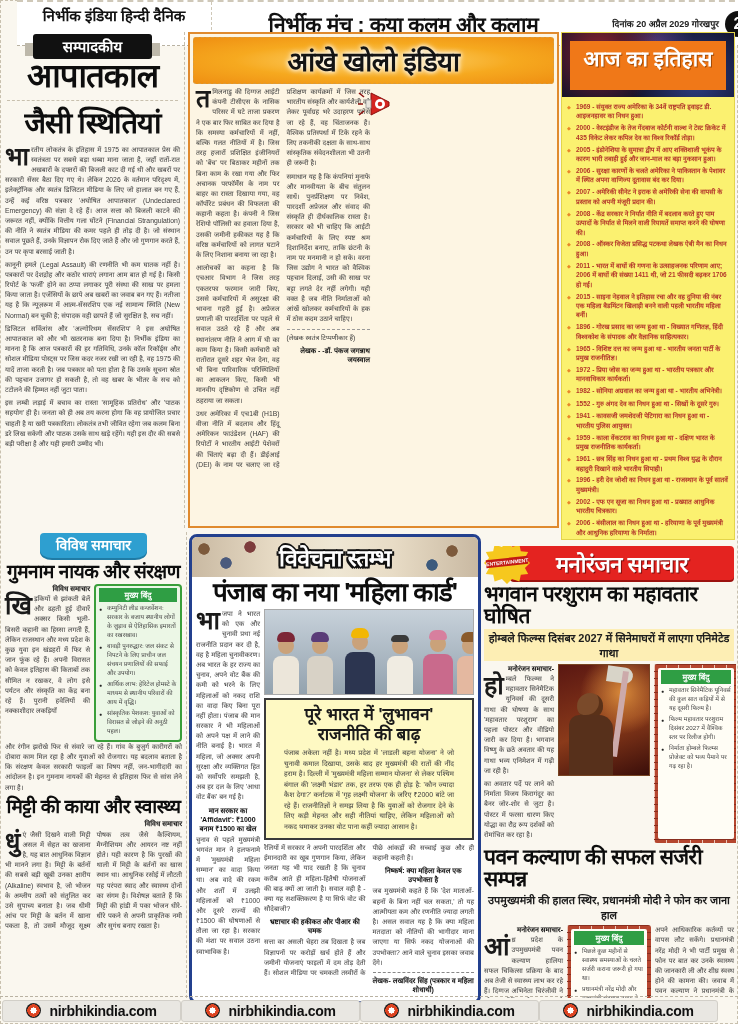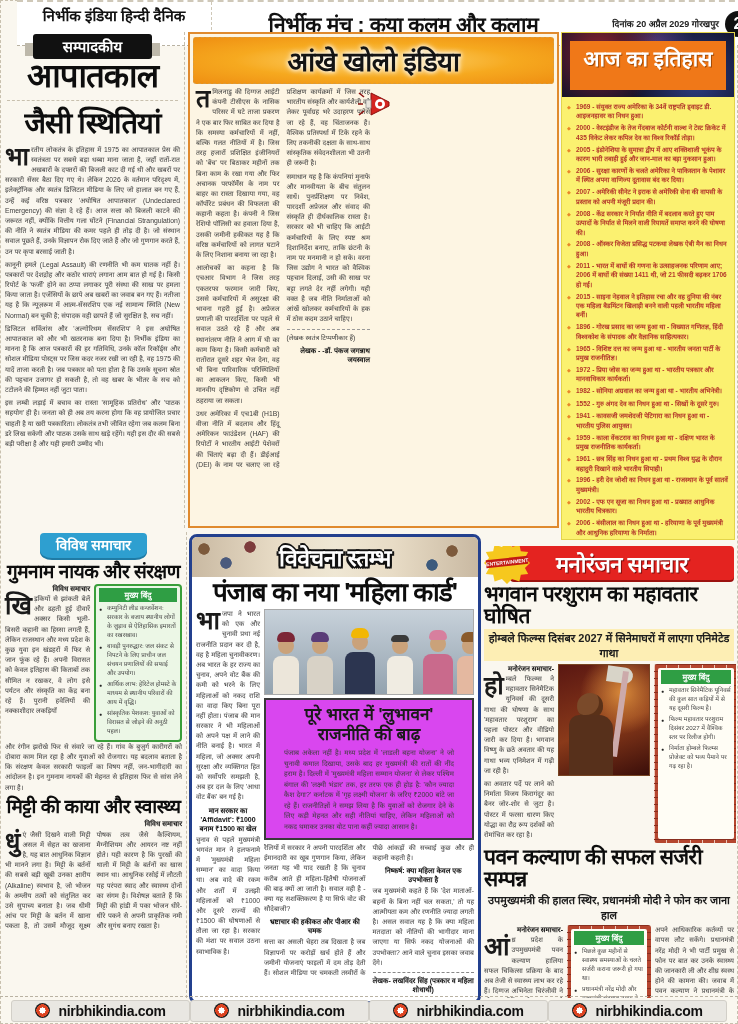--- a/index.html
+++ b/index.html
@@ -105,21 +105,21 @@
   }
   .viv-banner-text {
     font-weight:900; font-size:23px; color:#fff; letter-spacing:-.5px;
     text-shadow:-2px 0 0 #111, 2px 0 0 #111, 0 -2px 0 #111, 0 2px 0 #111, 2px 2px 0 #111, -2px 2px 0 #111;
   }
   .viv-headline { text-align:center; font-weight:900; font-size:26px; color:#0d0d0d; letter-spacing:-1px; line-height:1; margin:2px 0 3px; }
   .viv-content { display:flex; gap:4px; padding:1px 4px; height:388px; }
   .viv-colA { width:64px; flex:0 0 64px; }
   .viv-right { flex:1; display:flex; flex-direction:column; gap:3px; }
   .viv-sub { font-weight:800; font-size:7px; color:#111; text-align:center; margin:3px 0 2px; }
-  .inset { border:2px solid #3a3a3a; background:#d946ef; padding:3px 18px; }
+  .inset { border:2px solid #3a3a3a; background:#fef9c3; padding:3px 18px; }
   .inset-title { text-align:center; font-weight:900; font-size:17px; color:#1a1a1a; line-height:1.15; margin:2px 0 4px; }
   .viv-cols2 { column-count:2; column-gap:7px; flex:1; }
   .viv-byline { border-top:1px dashed #888; margin-top:4px; padding-top:3px; font-size:7px; font-weight:800; text-align:center; color:#111; }
   
   .photo-punjab { position:relative; height:86px; background:linear-gradient(#c7d1da,#93a2ae); overflow:hidden; border:1px solid #aaa; }
   .pp-person { position:absolute; bottom:0; }
   .pp-head { width:16px; height:16px; border-radius:50%; background:#caa27a; margin:0 auto; }
   .pp-turban { width:18px; height:10px; border-radius:9px 9px 4px 4px; margin:0 auto -4px; position:relative; z-index:2; }
   .pp-torso { width:26px; height:38px; border-radius:8px 8px 0 0; margin:2px auto 0; }
   
@@ -145,21 +145,21 @@
   .ent-col { flex:1; }
   .ent-col-narrow { width:70px; flex:0 0 70px; }
   
   .brickbox { padding:4px; flex:0 0 84px; width:84px;
     background:linear-gradient(#a8402c 0 0); background-color:#b5462f;
     background-image:linear-gradient(#8a2f1f 1.5px, transparent 1.5px), linear-gradient(90deg, rgba(255,240,230,.75) 1.5px, transparent 1.5px);
     background-size:12px 7px; border-radius:3px;
   }
   .brickbox-inner { background:#fffdf5; border-radius:2px; padding:2px 3px; height:100%; }
   
-  .footer { position:absolute; left:0; top:996px; width:738px; height:28px; border-top:1px dashed #b9b2a2; display:flex; align-items:center; justify-content:center; padding:12px 2px; }
+  .footer { position:absolute; left:0; top:996px; width:738px; height:28px; border-top:1px dashed #b9b2a2; display:flex; align-items:center; justify-content:flex-start; padding:12px 2px; }
   .site-bar { width:179px; height:22px; background:#e9e7e2; border:1px solid #d2cfc8; border-radius:3px; display:flex; align-items:center; justify-content:center; gap:8px; cursor:pointer; }
   .press-logo { width:15px; height:15px; border-radius:50%; flex:0 0 15px;
     background:radial-gradient(circle, #fff 0 28%, #d42 30% 58%, #222 60% 100%); }
   .site-text { font-weight:900; font-size:14px; color:#111; letter-spacing:-.3px; }
   .clearfix:after{content:"";display:block;clear:both;}
 </style>
 </head>
 <body>
 
 <div class="page">

